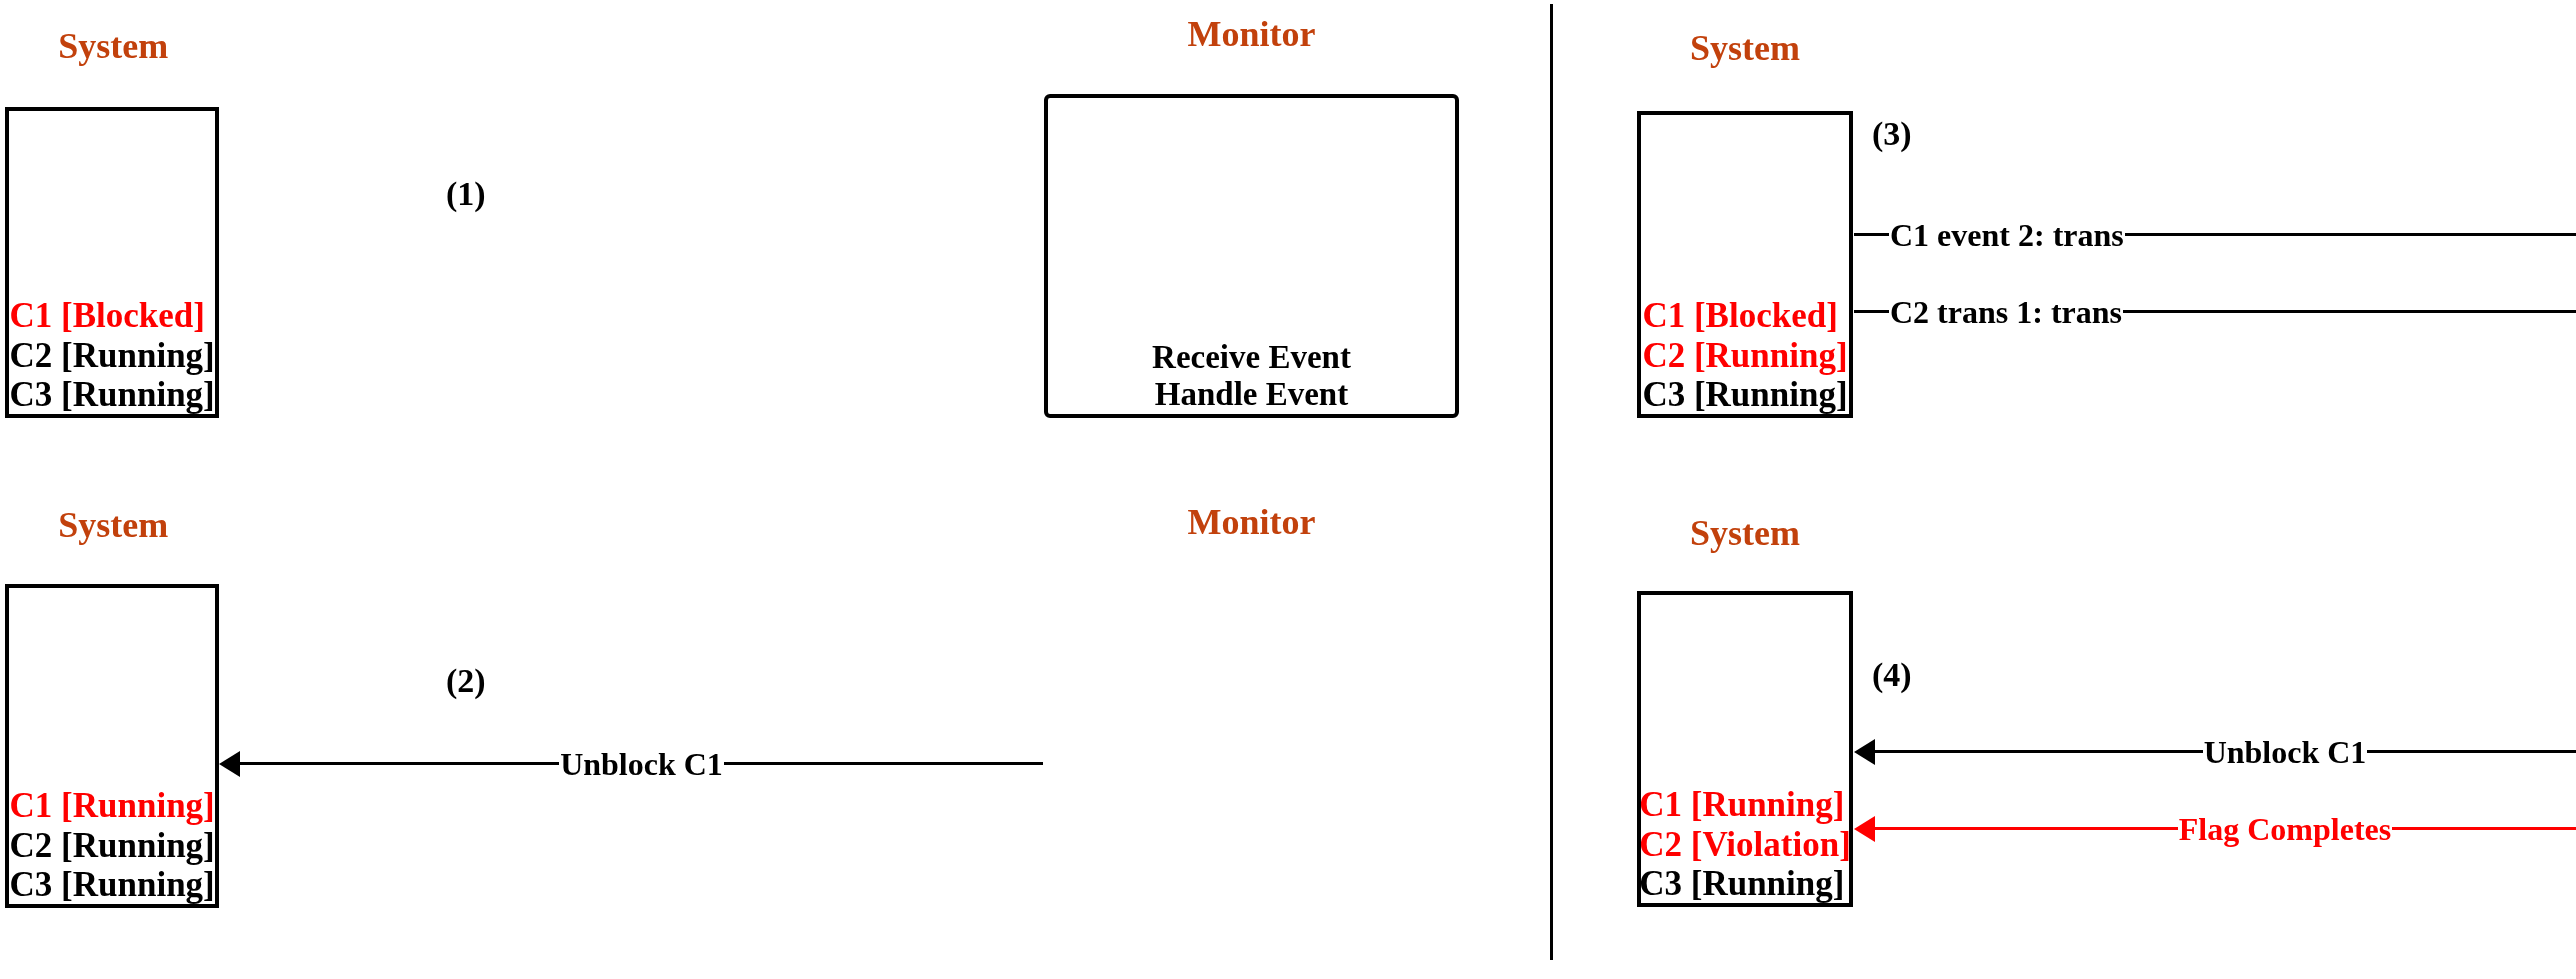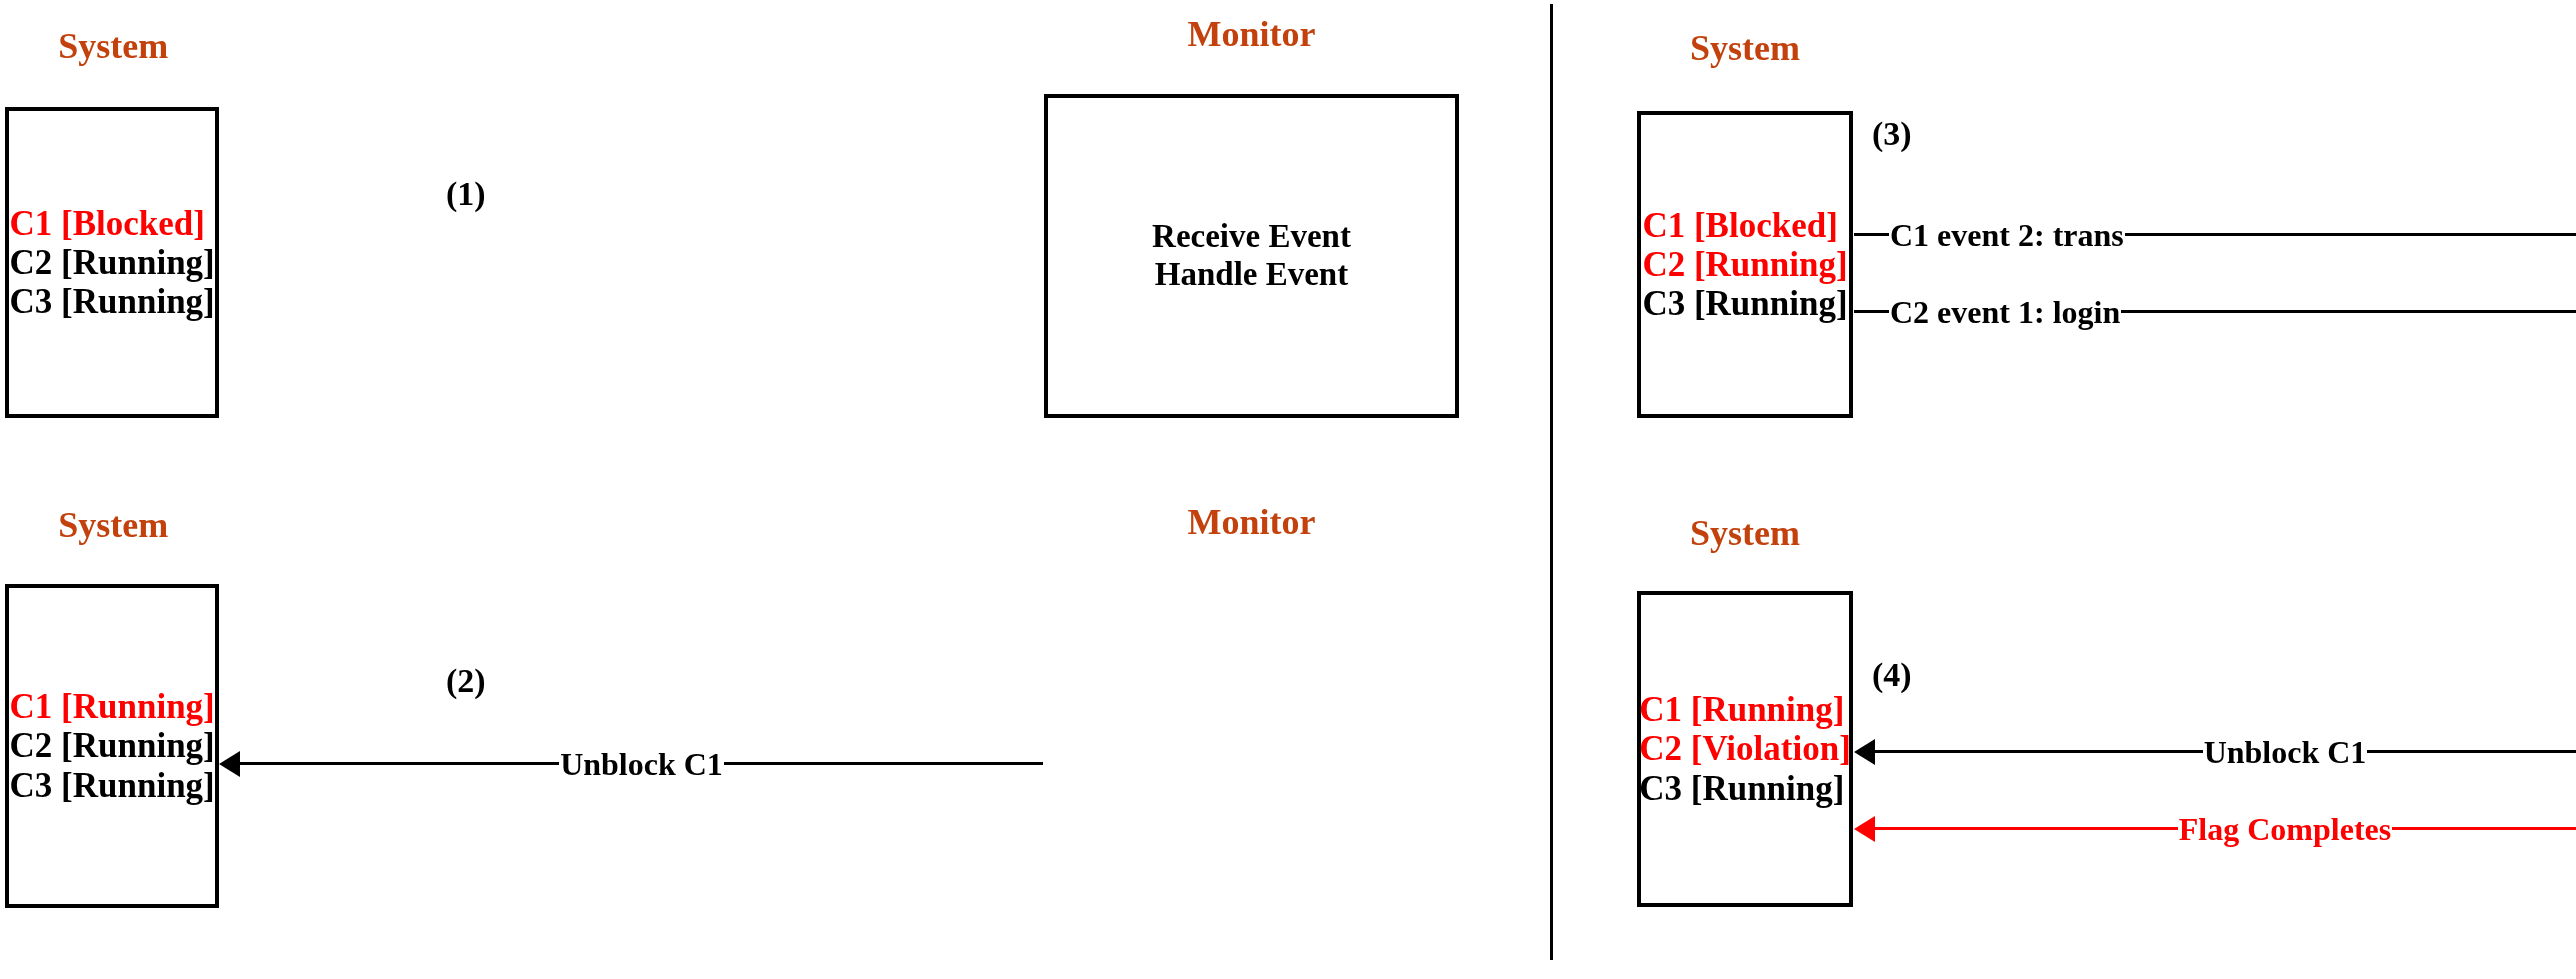--- a/index.html
+++ b/index.html
@@ -39,21 +39,21 @@
   }
 
   
   .box {
     border: 4.6px solid #000000;
     background: #ffffff;
     box-sizing: border-box;
     display: flex;
     flex-direction: column;
     align-items: center;
-    justify-content: center;
+    justify-content: flex-end;
   }
   .box-lines {
     display: flex;
     flex-direction: column;
     align-items: flex-start;
     justify-content: center;
   }
   .box-lines.center { align-items: center; }
 
   .comp-line {
@@ -127,21 +127,21 @@
       <div class="comp-line">C2 [Running]</div>
       <div class="comp-line">C3 [Running]</div>
     </div>
   </div>
 
   <div class="abs step-num" style="left:446px; top:177px;">(1)</div>
 
 
   <div class="abs group-title" style="left:1044px; top:15.5px; width:415px;">Monitor</div>
 
-  <div class="abs box" style="left:1044px; top:94px; width:415px; height:324px;">
+  <div class="abs box" style="left:1044px; top:94px; width:415px; height:324px;border-radius:6px;">
     <div class="box-lines center">
       <div class="monitor-line">Receive Event</div>
       <div class="monitor-line">Handle Event</div>
     </div>
   </div>
 
   <div class="abs group-title" style="left:5.2px; top:507px; width:216px;">System</div>
 
   <div class="abs box" style="left:5.2px; top:584px; width:214px; height:324px;">
     <div class="box-lines">
@@ -177,21 +177,21 @@
 
   <div class="abs conn" style="left:1854px; top:219px; width:824px;">
     <div class="seg" style="width:35px;"></div>
     <div class="conn-label">C1  event 2: trans</div>
     <div class="seg" style="flex:1 1 auto;"></div>
 
   </div>
 
   <div class="abs conn" style="left:1854px; top:296px; width:824px;">
     <div class="seg" style="width:35px;"></div>
-    <div class="conn-label">C2  event 1: login</div>
+    <div class="conn-label">C2  trans 1: trans</div>
     <div class="seg" style="flex:1 1 auto;"></div>
 
   </div>
 
   <div class="abs group-title" style="left:1637px; top:515px; width:216px;">System</div>
 
   <div class="abs box" style="left:1637px; top:591px; width:216px; height:316px;">
     <div class="box-lines">
       <div class="comp-line red">C1 [Running]</div>
       <div class="comp-line red">C2 [Violation]</div>

